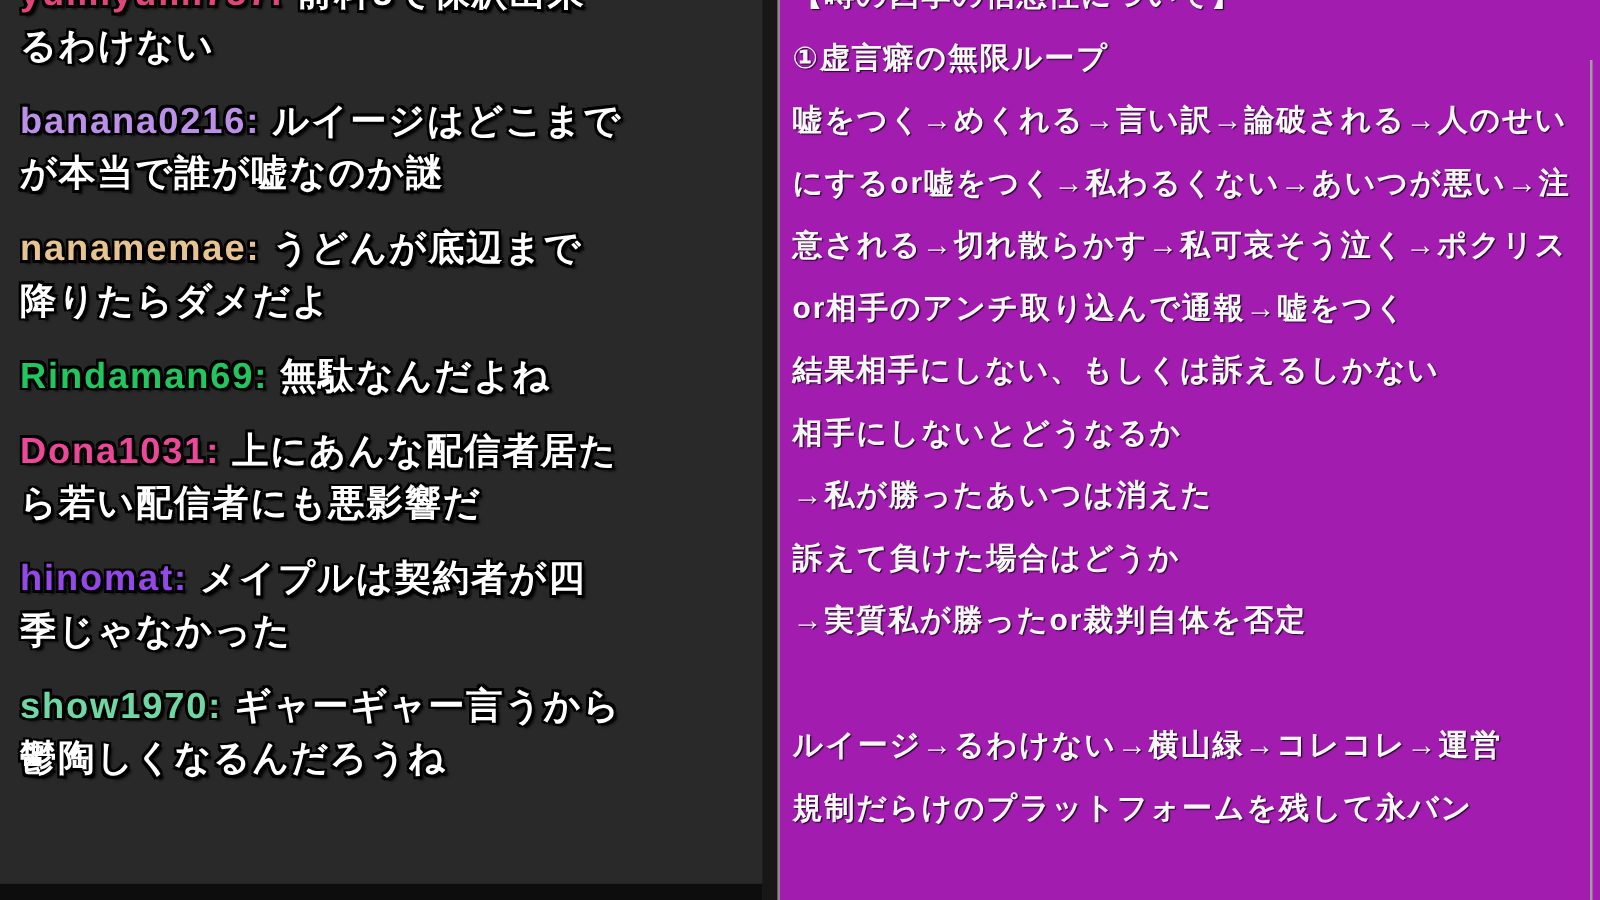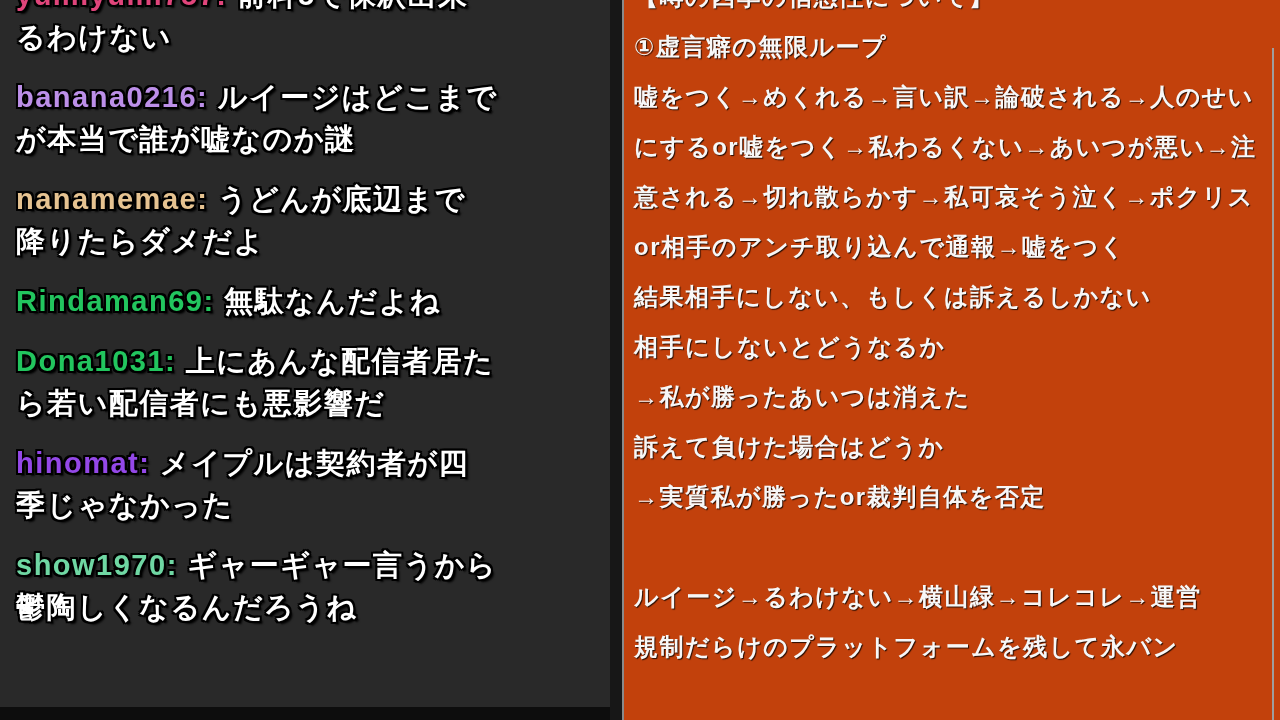--- a/index.html
+++ b/index.html
@@ -35,21 +35,21 @@
     position: absolute; left: 0; bottom: 0; width: 100%; height: 13px;
     background: #0d0d0d;
   }
 
   
   .panel-gap { width: 12px; height: 720px; background: #171717; flex: 0 0 auto; }
 
   
   .doc-panel {
     position: relative; flex: 1 1 auto; height: 720px;
-    background: #c2410c; border-left: 2px solid #8a8a8a;
+    background: #a21caf; border-left: 2px solid #8a8a8a;
     overflow: hidden;
   }
   .doc-lines { margin-top: -28px; padding-left: 10px; }
   .doc-line {
     font-size: 24px; font-weight: bold; line-height: 50px; min-height: 50px;
     letter-spacing: 1.5px; color: #f7f7f7; white-space: pre;
     text-shadow: 1px 1px 1px rgba(0,0,0,0.8);
   }
   .doc-scrollbar {
     position: absolute; right: 6px; top: 48px; width: 2px; height: 672px;
@@ -82,21 +82,21 @@
   </div>
 
   <div class="chat-message">
     
     <span class="chat-username" style="color: #22c55e;">Rindaman69: </span><span class="chat-text">無駄なんだよね</span>
   </div>
 
 
   <div class="chat-message">
     
-    <span class="chat-username" style="color: #22c55e;">Dona1031: </span><span class="chat-text">上にあんな配信者居た
+    <span class="chat-username" style="color: #ec4899;">Dona1031: </span><span class="chat-text">上にあんな配信者居た
 ら若い配信者にも悪影響だ</span>
   </div>
 
   <div class="chat-message">
     
     <span class="chat-username" style="color: rgb(148, 72, 232);">hinomat: </span><span class="chat-text">メイプルは契約者が四
 季じゃなかった</span>
   </div>
 
   <div class="chat-message">

